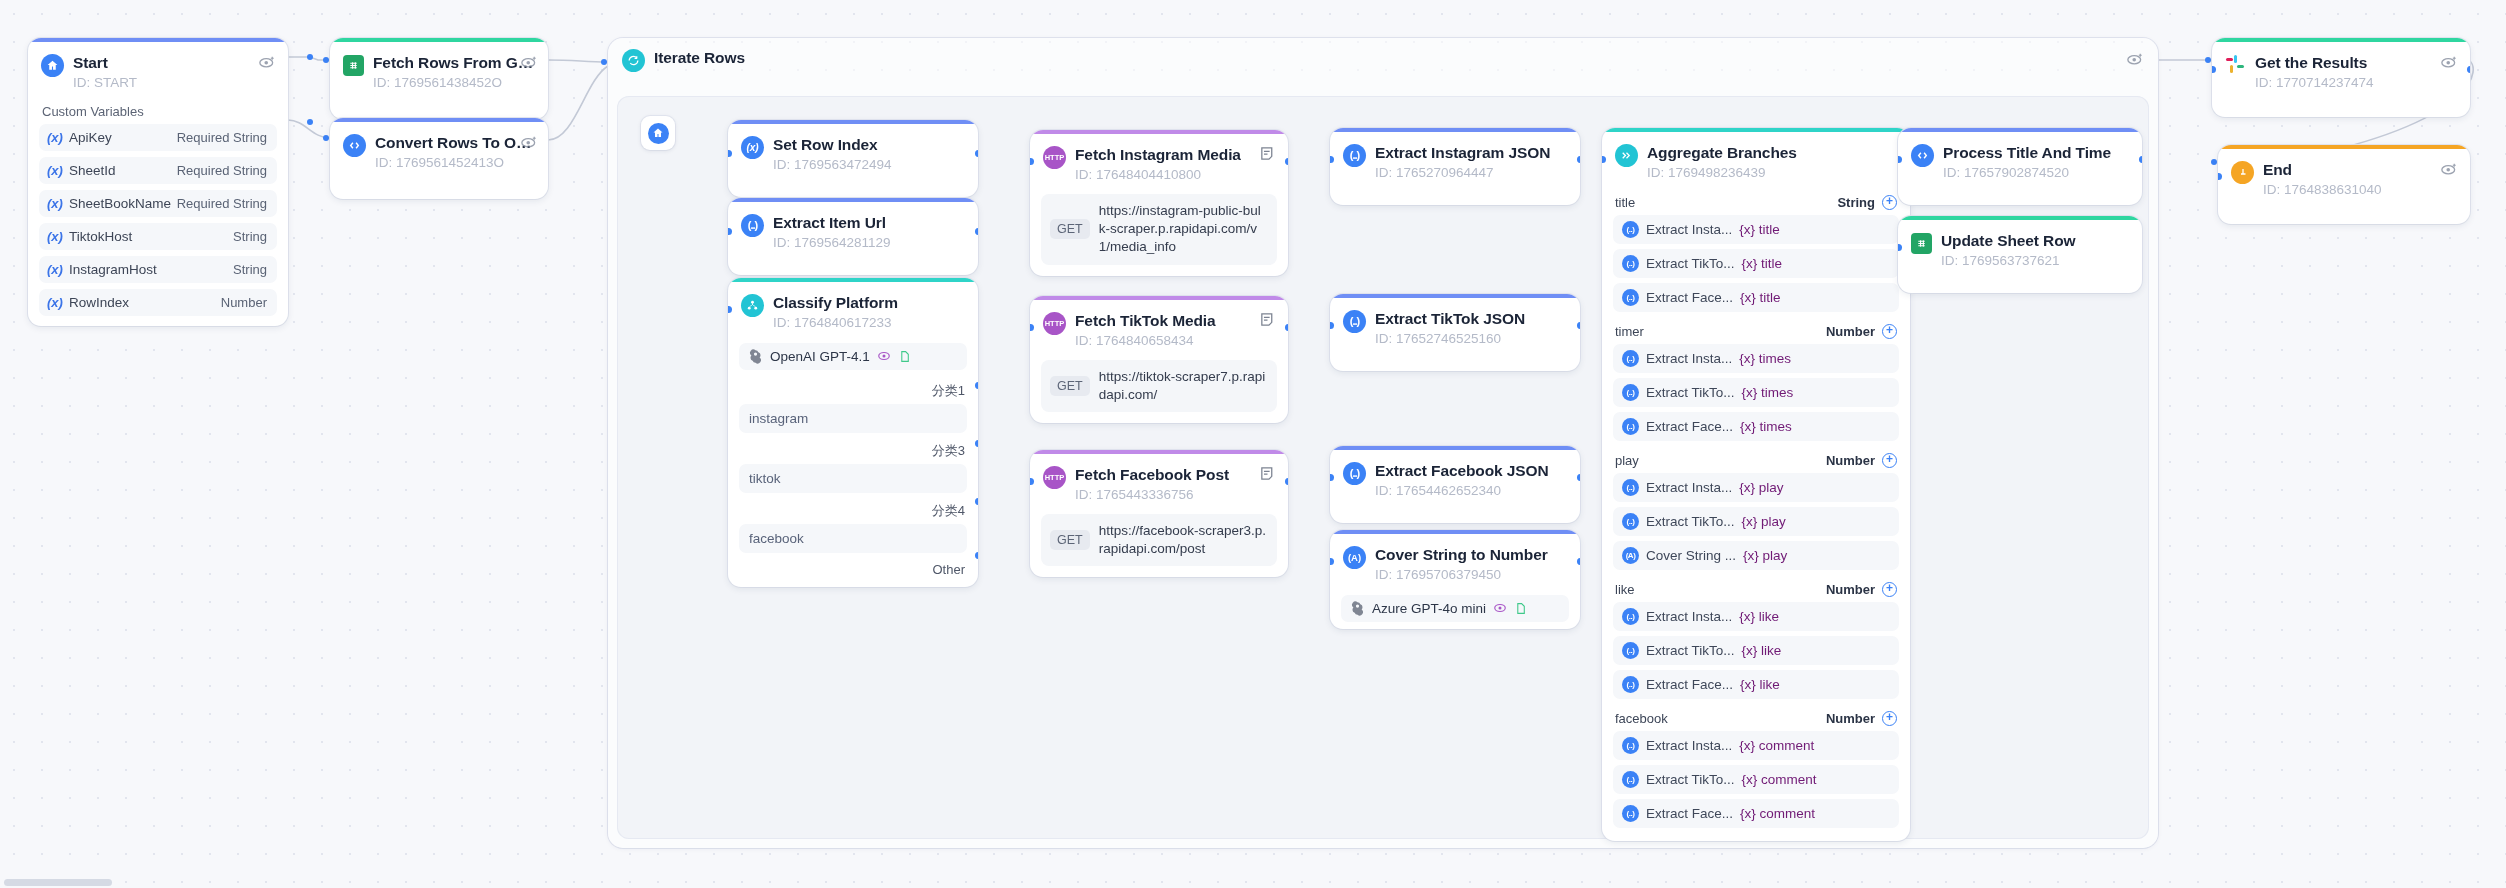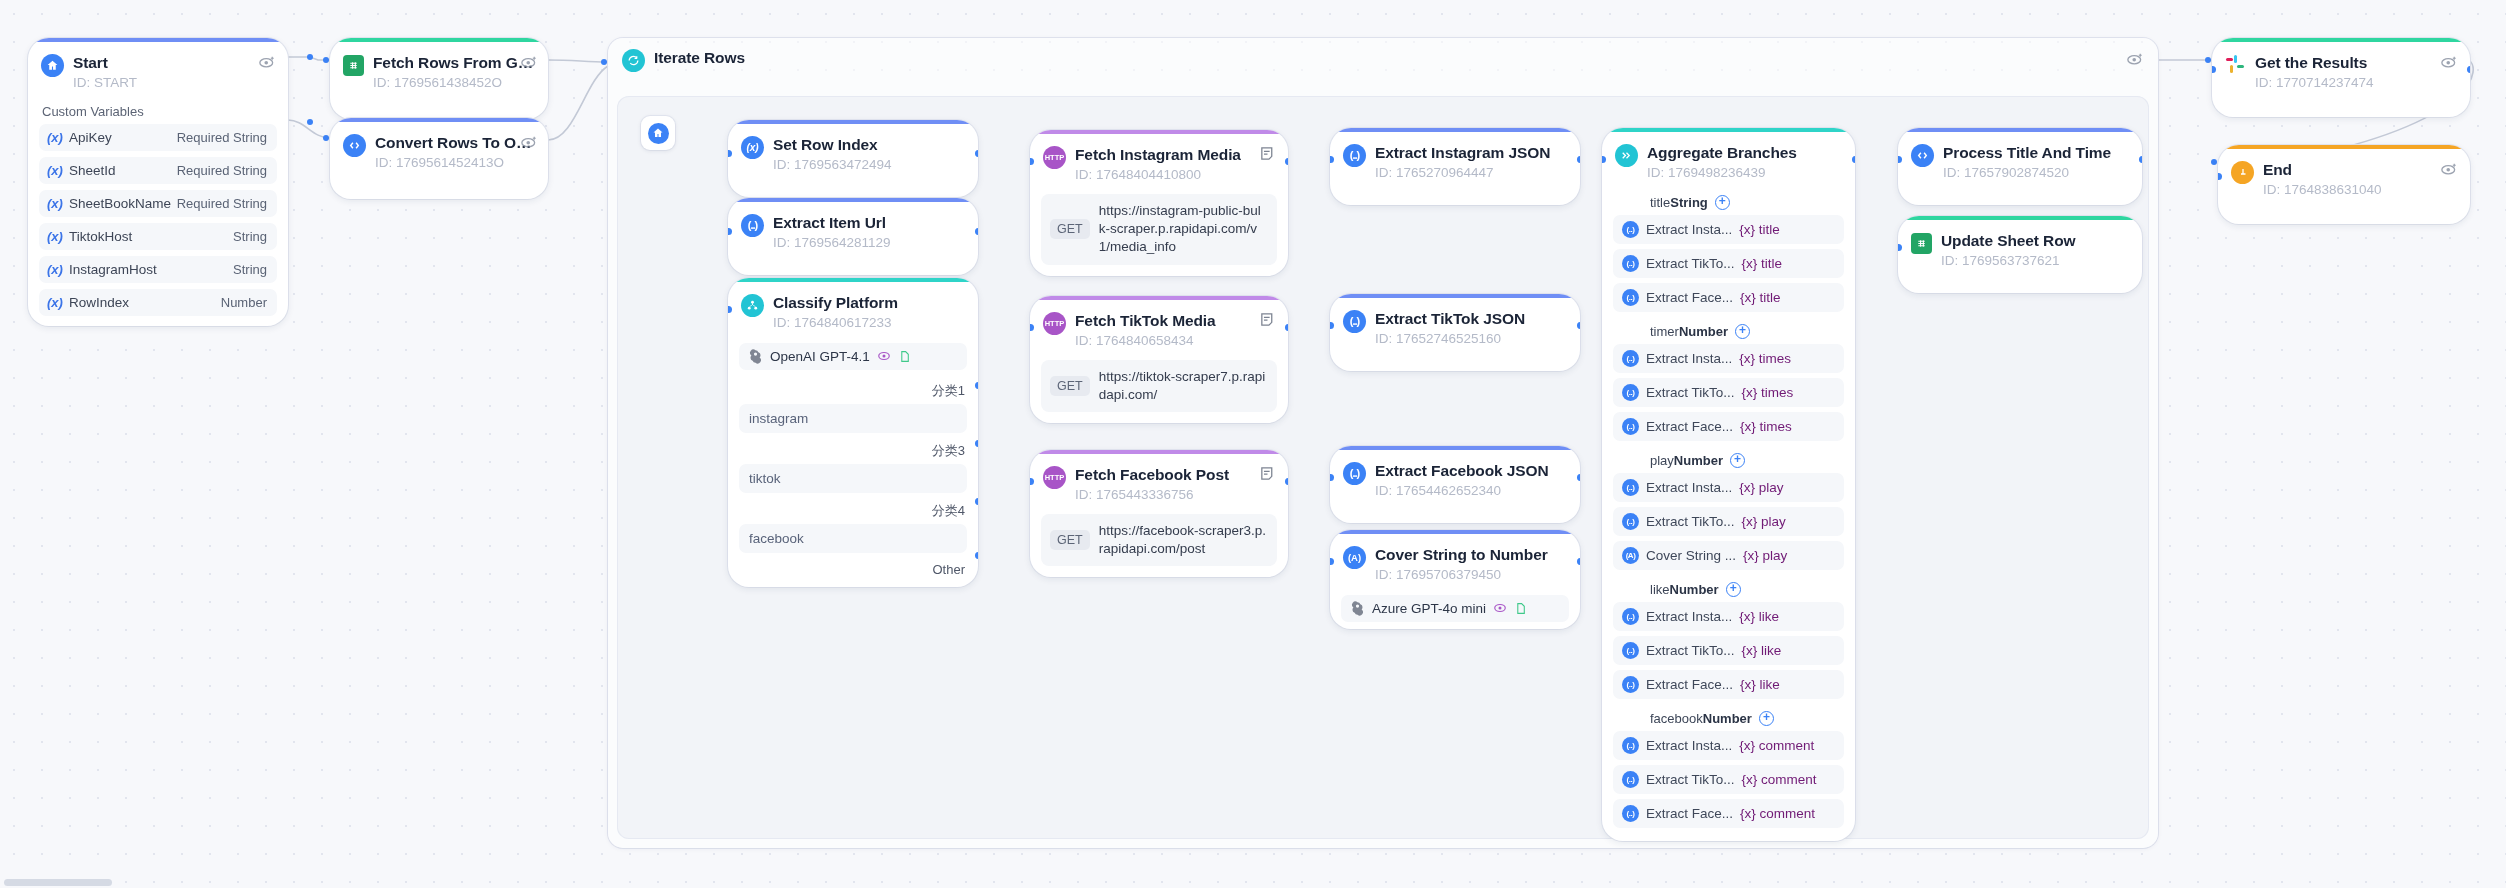--- a/index.html
+++ b/index.html
@@ -15,21 +15,21 @@
     background-color: #f7f8fb;
     background-image: radial-gradient(circle, #e2e5ee 1.1px, transparent 1.1px);
     background-size: 28px 28px;
   }
   svg.wires { position: absolute; left: 0; top: 0; width: 2506px; height: 888px; pointer-events: none; }
 
   
   .node {
     position: absolute;
     background: #ffffff;
-    border-radius: 21px;
+    border-radius: 13px;
     box-shadow: 0 2px 7px rgba(25,40,80,.09), 0 0 0 1px rgba(226,230,240,.9);
     overflow: hidden;
   }
   .accent { height: 4px; width: 100%; }
   .nhead { display: flex; align-items: flex-start; padding: 11px 14px 9px 13px; position: relative; }
   .nicon {
     width: 23px; height: 23px; border-radius: 50%;
     flex: 0 0 23px; margin-right: 9px; margin-top: 1px;
     display: flex; align-items: center; justify-content: center;
     color: #fff; font-size: 11px; font-weight: bold; line-height: 1;
@@ -100,23 +100,22 @@
     border-radius: 8px; padding: 8px 10px 8px 9px;
   }
   .get-pill {
     flex: 0 0 auto; background: #e7eaf0; color: #5c6舒; color:#5c6577;
     font-size: 12.5px; border-radius: 5px; padding: 3px 7px; font-weight: normal;
   }
   .url { font-size: 13.5px; color: #343c4d; line-height: 1.35; word-break: break-all; }
 
   
   .agg-group-head {
-    display: flex; align-items: center; 
+    display: flex; align-items: center; justify-content: space-between;
     padding: 7px 13px 5px 13px;
-    margin-left: 35px;
   }
   .agg-key { font-size: 13px; color: #3c4557; }
   .agg-right { display: flex; align-items: center; gap: 7px; }
   .agg-type { font-size: 13px; color: #2b3santé; color:#2b3446; font-weight: bold; }
   .plus {
     width: 15px; height: 15px; border-radius: 50%;
     border: 1.4px solid #3b82f6; color: #3b82f6;
     font-size: 12px; line-height: 11.5px; text-align: center; font-weight: bold;
   }
   .agg-row {
@@ -556,21 +555,21 @@
           <circle cx="12" cy="12" r="2.6" fill="#a855c7" stroke="none"></circle>
         </svg>
       <svg width="13" height="13" viewBox="0 0 24 24" fill="none" stroke="#3fc98a" stroke-width="2">
           <path d="M7 3h7l5 5v13H7z"></path>
         </svg>
     </div>
     <div class="port l" style="top:28px;"></div>
     <div class="port r" style="top:28px;"></div>
   </div>
 
-  <div class="node" style="left:1602px; top:128px; width:253px;">
+  <div class="node" style="left:1602px; top:128px; width:308px;">
     <div class="accent" style="background:#2fd4c8;"></div>
     <div class="nhead" style="padding-bottom:6px;">
       <div class="nicon" style="background:#22c4d4;">
         <svg width="13" height="13" viewBox="0 0 24 24" fill="none" stroke="#fff" stroke-width="2.4">
             <path d="M5 7l5 5-5 5M12 7l5 5-5 5"></path>
           </svg>
       </div>
       <div class="ntext">
         <div class="ntitle">Aggregate Branches</div>
         <div class="nid">ID: 1769498236439</div>

